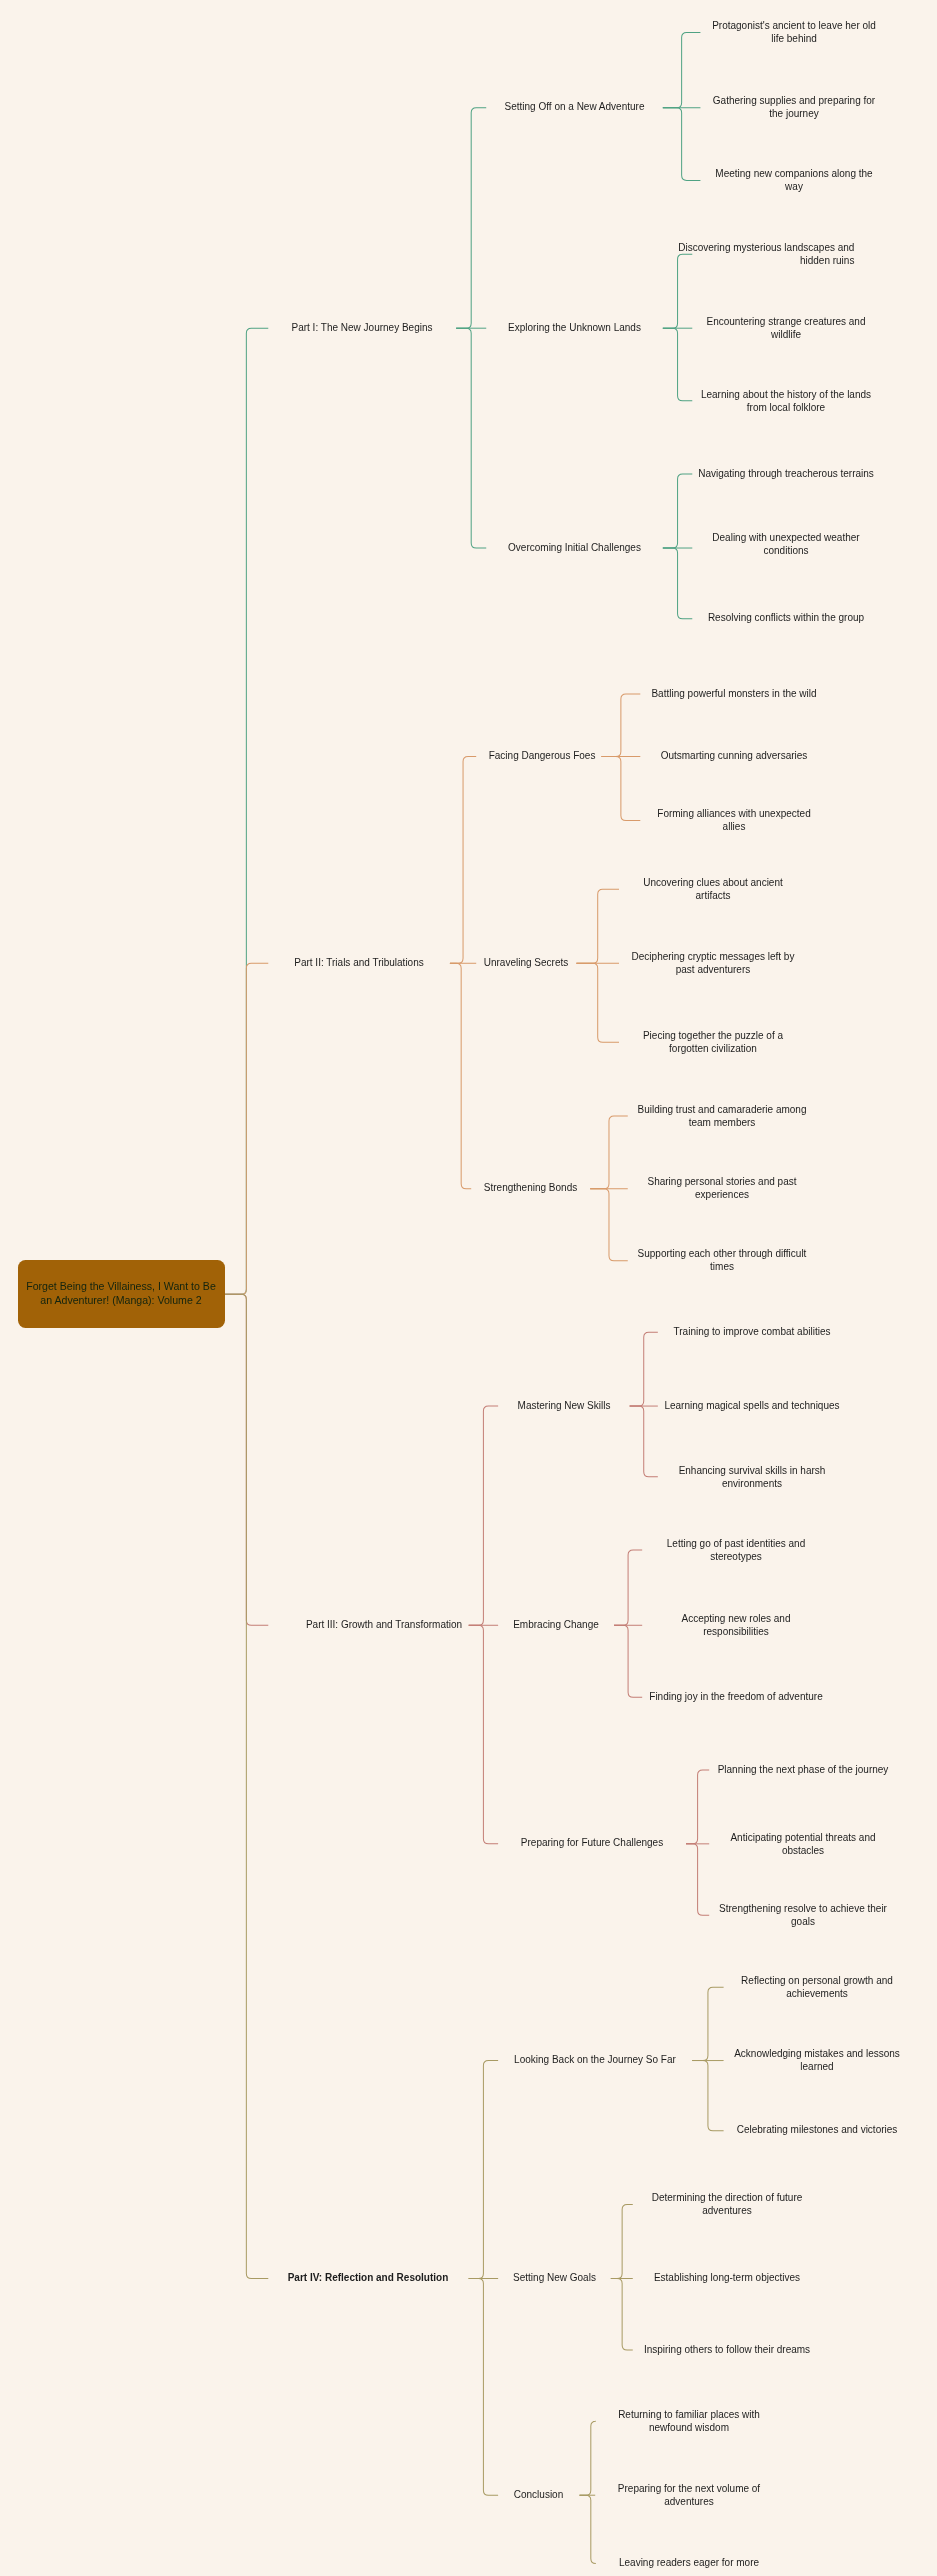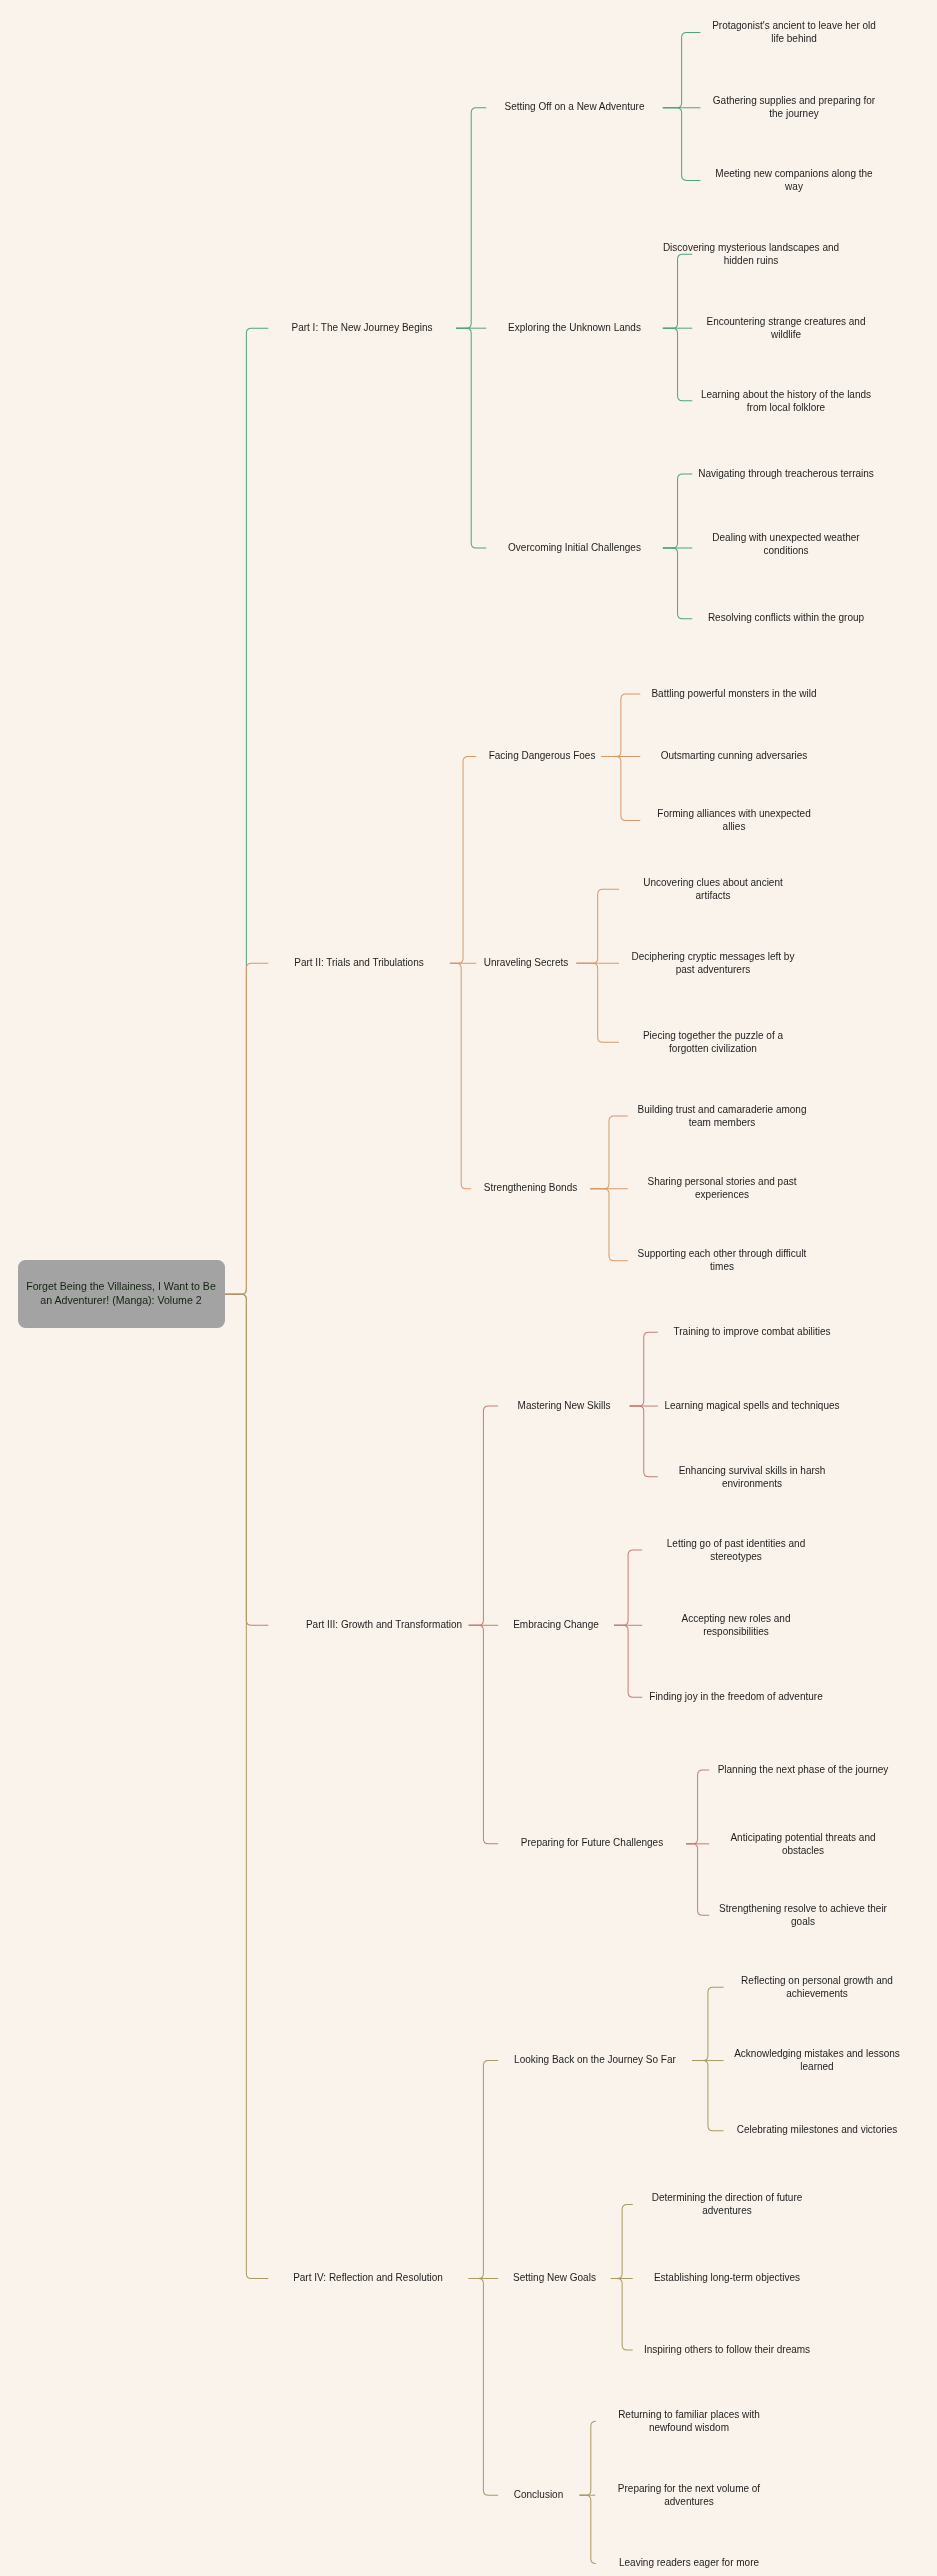--- a/index.html
+++ b/index.html
@@ -31,21 +31,21 @@
     justify-content:center;
     text-align:center;
     line-height:1.28;
     padding:3.8px 5.6px;
     z-index:2;
   }
   .node span{display:block;width:100%;}
 
   
   .n-root{
-    background:#a3a3a3;
+    background:#a16207;
     color:#12240f;
     font-size:10.6px;
     border-radius:7.5px;
   }
 </style>
 </head>
 <body>
 
 <div id="mindmap">
   <svg id="wires" viewBox="0 0 1497 4113" width="938" height="2576">
@@ -108,21 +108,21 @@
       </div>
       <div class="node n-part1-leaf" style="left: 700px; top: 81px; width: 188px; height: 53px;">
         <span>Gathering supplies and preparing for the journey</span>
       </div>
       <div class="node n-part1-leaf" style="left: 700px; top: 154px; width: 188px; height: 53px;">
         <span>Meeting new companions along the way</span>
       </div>
       <div class="node n-part1-sub" style="left: 486px; top: 93px; width: 177px; height: 29px;">
         <span>Setting Off on a New Adventure</span>
       </div>
-      <div class="node n-part1-leaf" style="left: 657px; top: 228px; width: 188px; height: 53px;">
+      <div class="node n-part1-leaf" style="left: 672px; top: 228px; width: 188px; height: 53px; text-align: right;">
         <span>Discovering mysterious landscapes and hidden ruins</span>
       </div>
       <div class="node n-part1-leaf" style="left: 692px; top: 302px; width: 188px; height: 53px;">
         <span>Encountering strange creatures and wildlife</span>
       </div>
       <div class="node n-part1-leaf" style="left: 692px; top: 375px; width: 188px; height: 53px;">
         <span>Learning about the history of the lands from local folklore</span>
       </div>
       <div class="node n-part1-sub" style="left: 486px; top: 314px; width: 177px; height: 29px;">
         <span>Exploring the Unknown Lands</span>
@@ -249,21 +249,21 @@
       </div>
       <div class="node n-part4-leaf" style="left: 595px; top: 2469px; width: 188px; height: 53px;">
         <span>Preparing for the next volume of adventures</span>
       </div>
       <div class="node n-part4-leaf" style="left: 595px; top: 2548px; width: 188px; height: 31px;">
         <span>Leaving readers eager for more</span>
       </div>
       <div class="node n-part4-sub" style="left: 498px; top: 2481px; width: 81px; height: 29px;">
         <span>Conclusion</span>
       </div>
-      <div class="node n-part4" style="left: 268px; top: 2264px; width: 200px; height: 29px;">
+      <div class="node n-part4" style="left: 268px; top: 2264px; width: 200px; height: 29px; font-weight: bold;">
         <span>Part IV: Reflection and Resolution</span>
       </div>
       <div class="node n-root" style="left: 17.5px; top: 1260px; width: 207px; height: 68px;">
         <span>Forget Being the Villainess, I Want to Be an Adventurer! (Manga): Volume 2</span>
       </div>
     </div>
 </div>
 
 
 </body></html>

